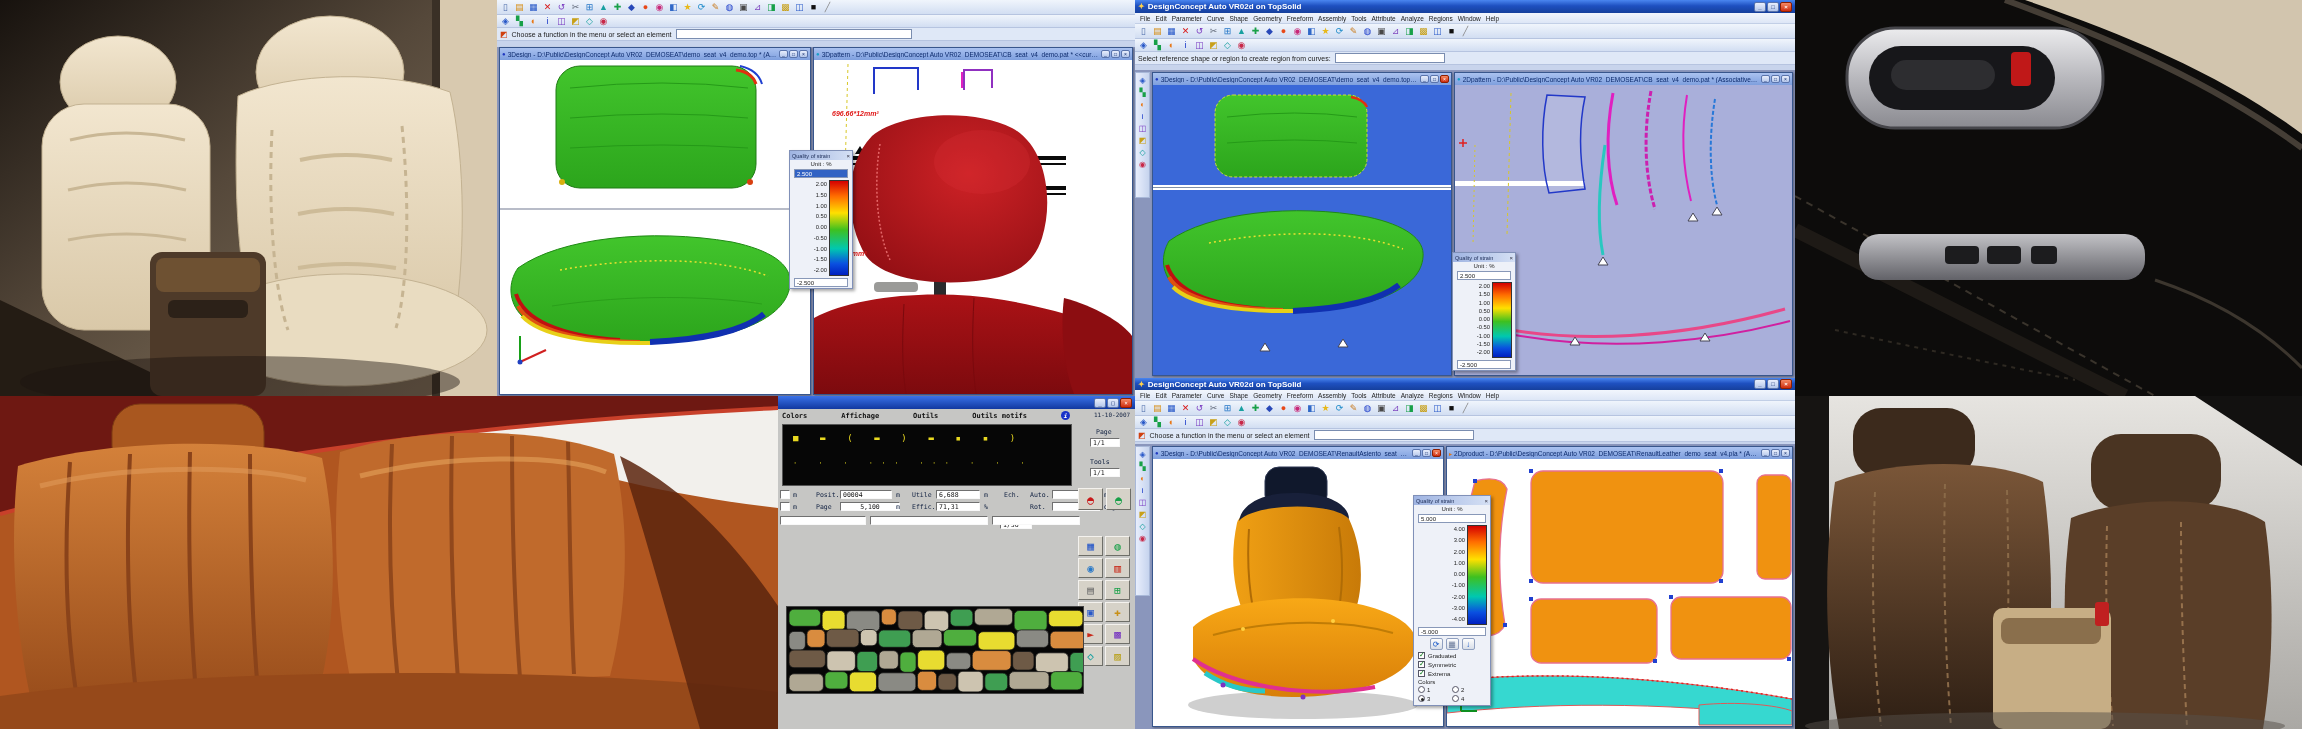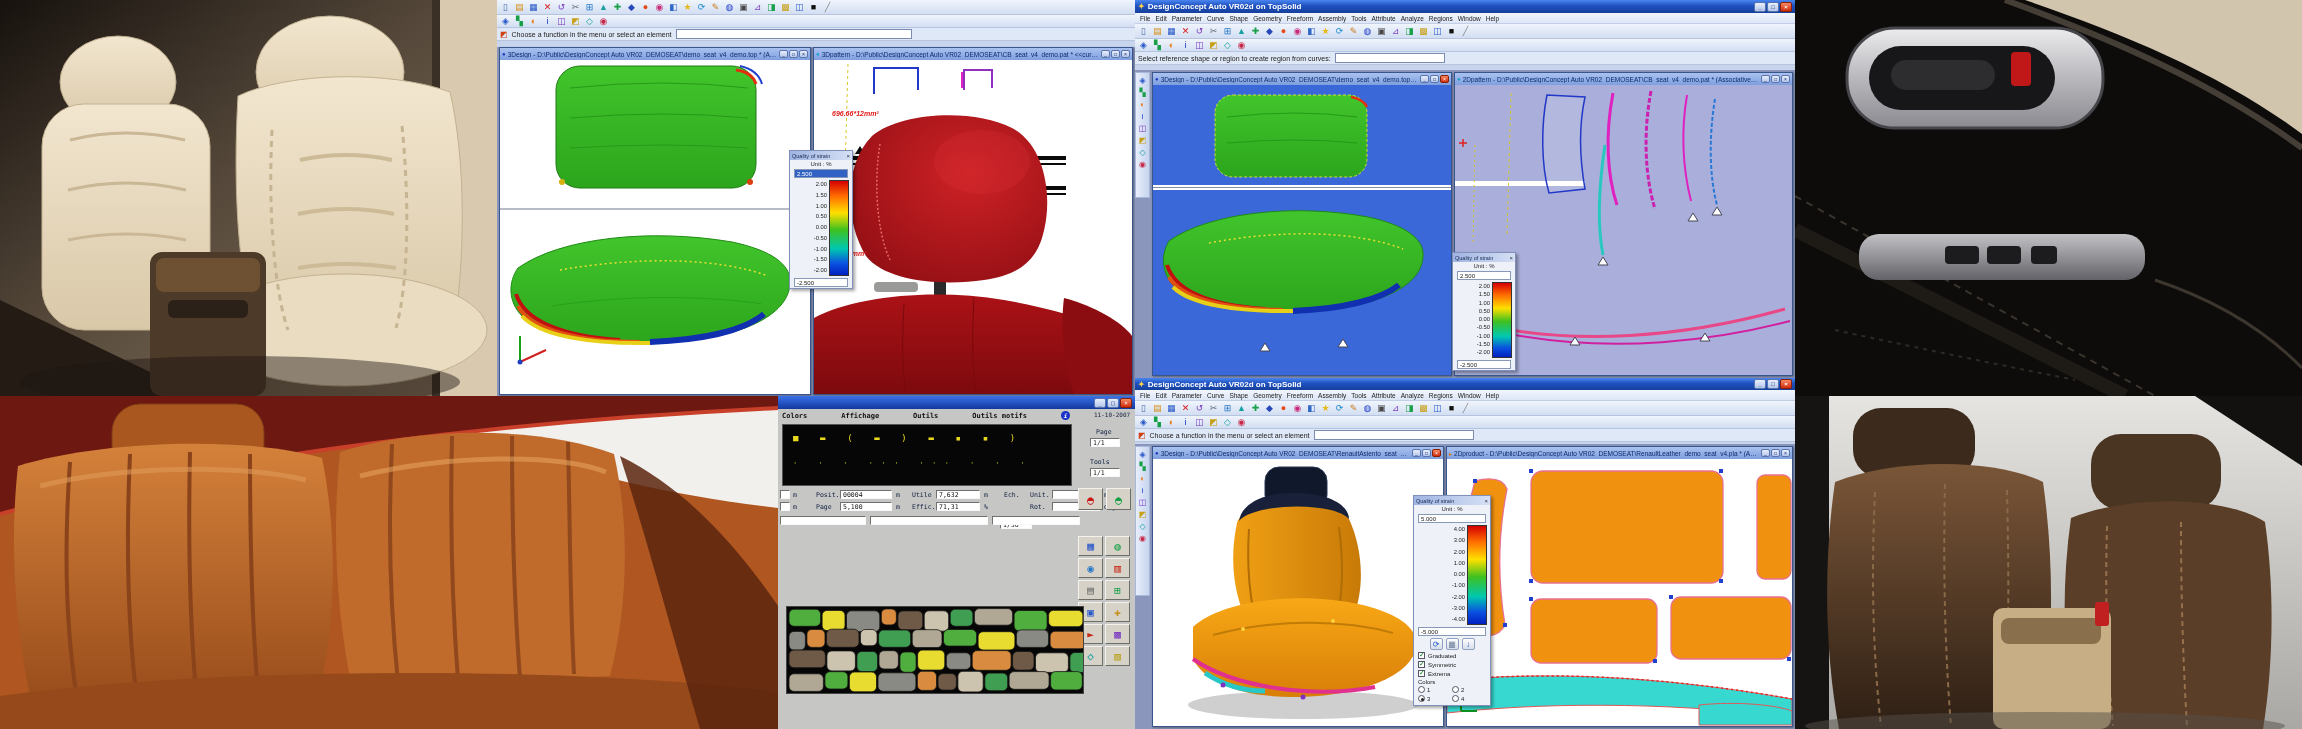--- a/index.html
+++ b/index.html
@@ -555,31 +555,31 @@
     <div class="tfield" style="left:312px;top:42px;width:30px;">1/1</div>
     <div class="tlabel" style="left:312px;top:62px;">Tools</div>
     <div class="tfield" style="left:312px;top:72px;width:30px;">1/1</div>
 
     <div class="tfield" style="left:2px;top:94px;width:10px;"></div>
     <div class="tlabel" style="left:15px;top:95px;">m</div>
     <div class="tlabel" style="left:38px;top:95px;">Posit.</div>
     <div class="tfield" style="left:62px;top:94px;width:52px;">00004</div>
     <div class="tlabel" style="left:118px;top:95px;">m</div>
     <div class="tlabel" style="left:134px;top:95px;">Utile</div>
-    <div class="tfield" style="left:158px;top:94px;width:44px;">7,632</div>
+    <div class="tfield" style="left:158px;top:94px;width:44px;">6,688</div>
     <div class="tlabel" style="left:206px;top:95px;">m</div>
     <div class="tlabel" style="left:226px;top:95px;">Ech.</div>
-    <div class="tlabel" style="left:252px;top:95px;">Unit.</div>
+    <div class="tlabel" style="left:252px;top:95px;">Auto.</div>
     <div class="tfield" style="left:274px;top:94px;width:48px;"></div>
     <div class="tlabel" style="left:326px;top:95px;">m</div>
 
     <div class="tfield" style="left:2px;top:106px;width:10px;"></div>
     <div class="tlabel" style="left:15px;top:107px;">m</div>
     <div class="tlabel" style="left:38px;top:107px;">Page</div>
-    <div class="tfield" style="left:62px;top:106px;width:52px;">5,100</div>
+    <div class="tfield" style="left:62px;top:106px;width:60px;text-align:center;">5,100</div>
     <div class="tlabel" style="left:118px;top:107px;">m</div>
     <div class="tlabel" style="left:134px;top:107px;">Effic.</div>
     <div class="tfield" style="left:158px;top:106px;width:44px;">71,31</div>
     <div class="tlabel" style="left:206px;top:107px;">%</div>
     <div class="tfield" style="left:222px;top:124px;width:32px;">1/36</div>
     <div class="tlabel" style="left:252px;top:107px;">Rot.</div>
     <div class="tfield" style="left:274px;top:106px;width:48px;"></div>
     <div class="tlabel" style="left:326px;top:107px;">deg</div>
 
     <div class="tfield" style="left:2px;top:120px;width:86px;"></div>

